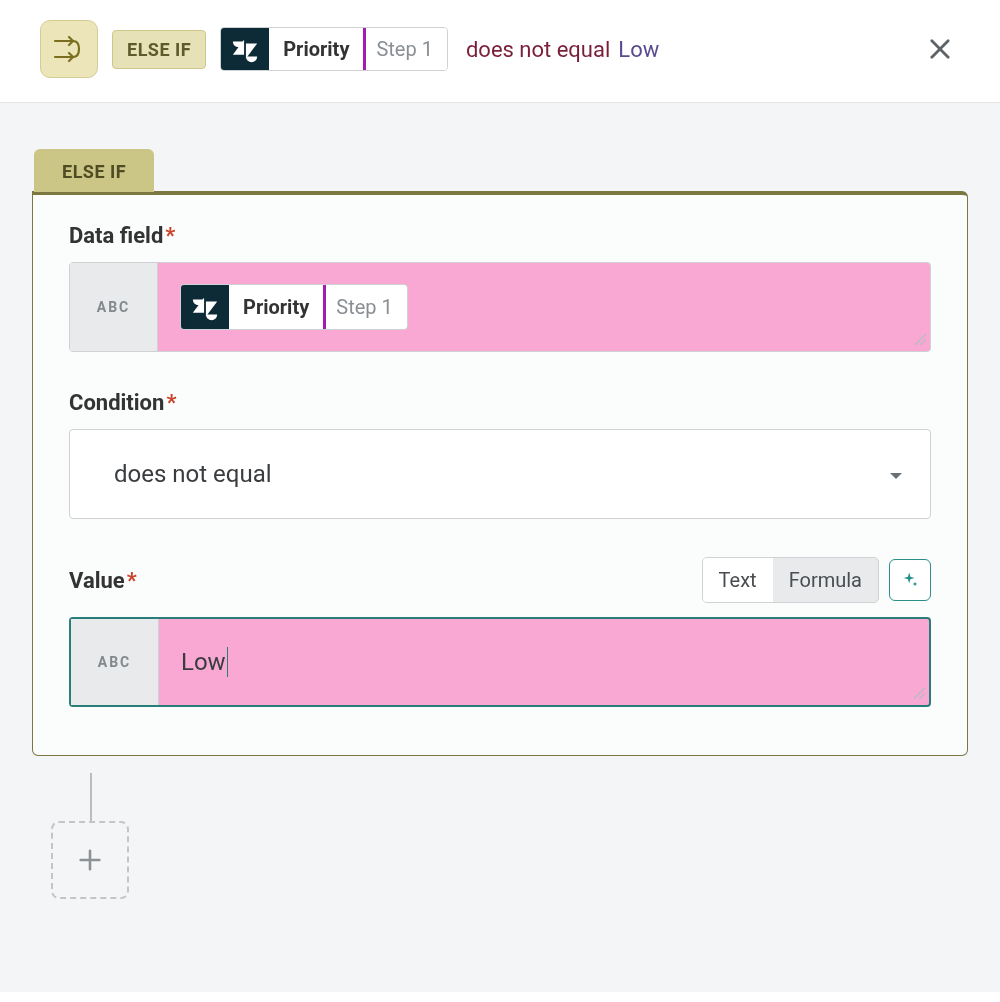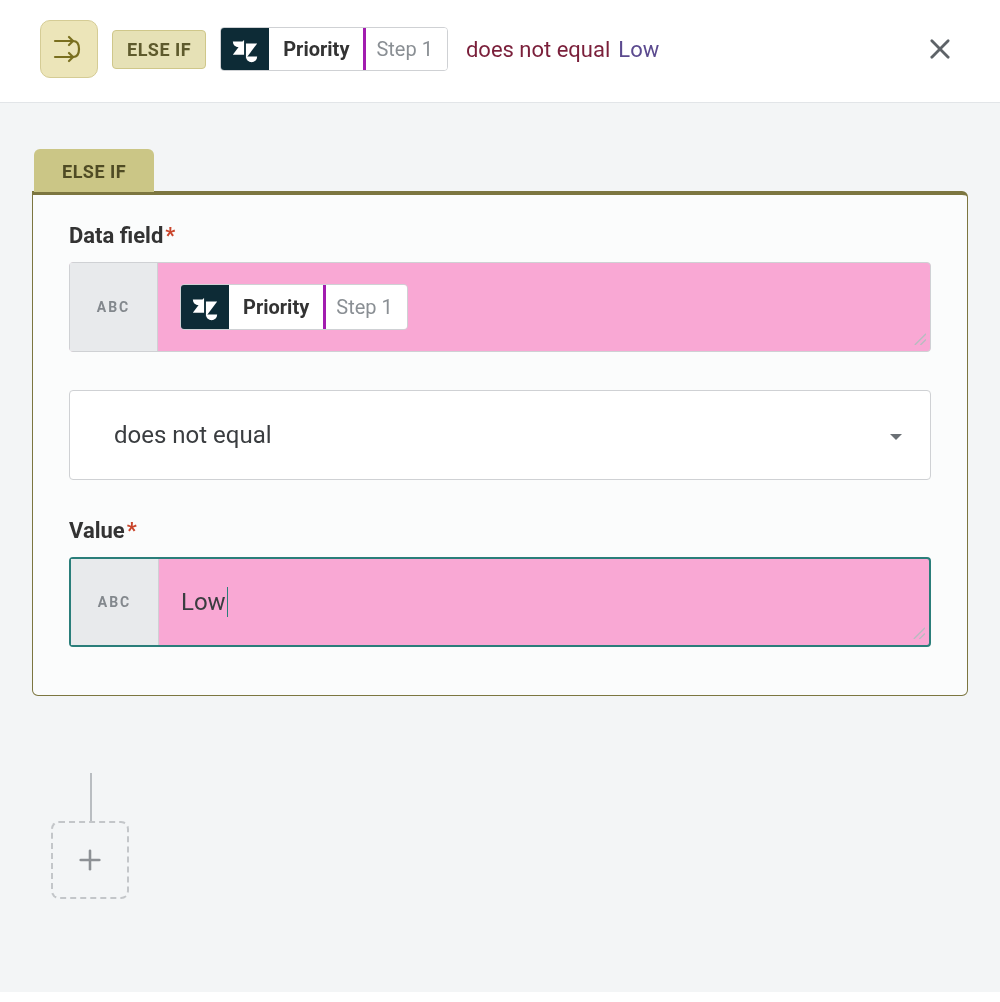--- a/index.html
+++ b/index.html
@@ -334,35 +334,50 @@
         </div>
         <span class="resize-handle">
           <svg viewBox="0 0 10 10">
               <path d="M2 10 L10 2 M6 10 L10 6" stroke="currentColor" stroke-width="1"></path>
             </svg>
         </span>
       </div>
     </div>
 
     <div class="field-group">
+      <span class="field-label">
+        <span>Condition</span><span class="req">*</span>
+      </span>
       <div class="select-shell">
         <span>does not equal</span>
         <span class="select-caret">
           <svg width="16" height="12" viewBox="0 0 16 12">
               <path d="M2 3 L8 9 L14 3" fill="currentColor"></path>
             </svg>
         </span>
       </div>
     </div>
 
     <div class="field-group">
       <div class="value-row-top">
         <span class="field-label" style="margin-bottom:0">
           <span>Value</span><span class="req">*</span>
         </span>
+        <div class="value-controls">
+          <div class="seg">
+            <button class="active">Text</button>
+            <button>Formula</button>
+          </div>
+          <div class="sparkle-btn">
+            <svg viewBox="0 0 24 24" fill="currentColor">
+              <path d="M11 3 L12.5 8 L17.5 9.5 L12.5 11 L11 16 L9.5 11 L4.5 9.5 L9.5 8 Z"></path>
+              <path d="M18 14 L18.8 16 L20.8 16.8 L18.8 17.6 L18 19.6 L17.2 17.6 L15.2 16.8 L17.2 16 Z"></path>
+            </svg>
+          </div>
+        </div>
       </div>
 
       <div class="input-shell focused">
         <div class="abc-box">ABC</div>
         <div class="input-body">
           <span class="value-text">Low</span>
             <span class="caret"></span>
         </div>
         <span class="resize-handle">
           <svg viewBox="0 0 10 10">

